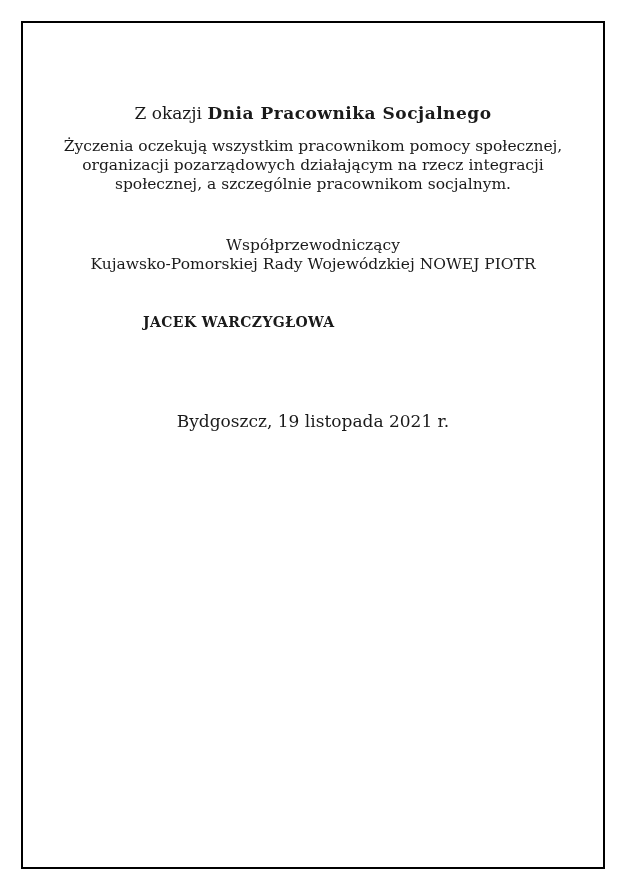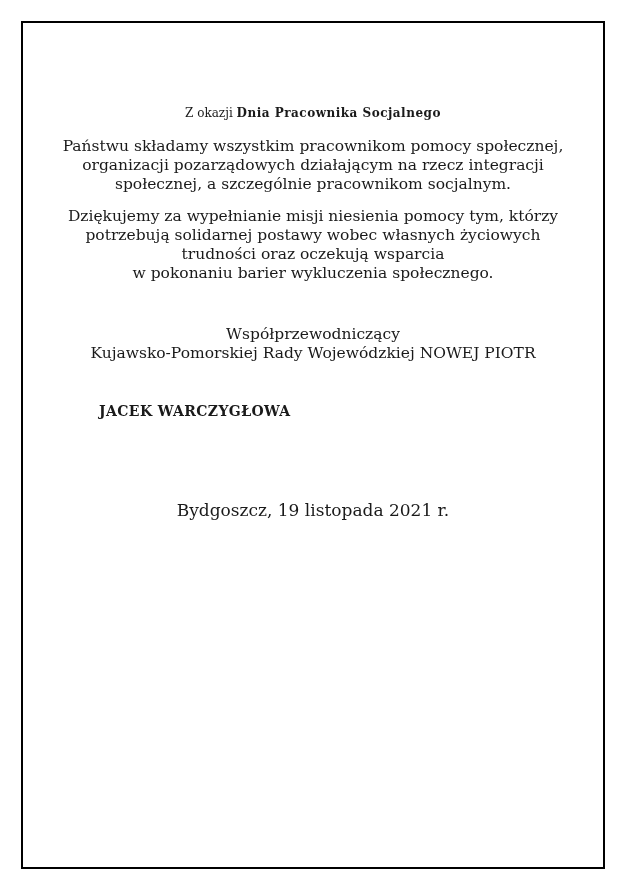--- a/index.html
+++ b/index.html
@@ -21,41 +21,41 @@
     left: 21px;
     top: 21px;
     right: 21px;
     bottom: 22px;
     border: 2px solid #000000;
     box-sizing: border-box;
     text-align: center;
   }
   .title {
     margin: 80px 10px 0 10px;
-    font-size: 12px;
+    font-size: 17px;
     font-weight: normal;
     line-height: 21px;
   }
   .title .emph {
     font-weight: bold;
     letter-spacing: 0.5px;
   }
   .para {
     margin: 13px 14px;
     font-size: 15.5px;
     line-height: 19px;
     white-space: pre-line;
   }
   .signature-role {
     margin-top: 42px;
   }
   .names-row {
     display: flex;
     justify-content: space-between;
-    padding: 0 76px;
+    padding: 0 120px;
     margin-top: 40px;
   }
   .name {
     font-size: 14px;
     font-weight: bold;
     letter-spacing: 0.4px;
     white-space: nowrap;
   }
   .dateline {
     margin-top: 82px;
@@ -65,28 +65,24 @@
 </head>
 <body>
 
 <div class="page">
   <div class="border-frame">
 
     <h1 class="title"><span>Z okazji </span><span class="emph">Dnia Pracownika Socjalnego</span></h1>
 
 
 
-    <p class="para">Państwu składamy wszystkim pracownikom pomocy społecznej,
+    <p class="para">Życzenia oczekują wszystkim pracownikom pomocy społecznej,
 organizacji pozarządowych działającym na rzecz integracji
 społecznej, a szczególnie pracownikom socjalnym.</p>
 
-    <p class="para">Dziękujemy za wypełnianie misji niesienia pomocy tym, którzy
-potrzebują solidarnej postawy wobec własnych życiowych
-trudności oraz oczekują wsparcia
-w pokonaniu barier wykluczenia społecznego.</p>
 
     <p class="para signature-role">Współprzewodniczący
 Kujawsko-Pomorskiej Rady Wojewódzkiej NOWEJ PIOTR</p>
 
     <div class="names-row">
       <span class="name">JACEK WARCZYGŁOWA</span>
     </div>
 
     <p class="para dateline">Bydgoszcz, 19 listopada 2021 r.</p>
 

